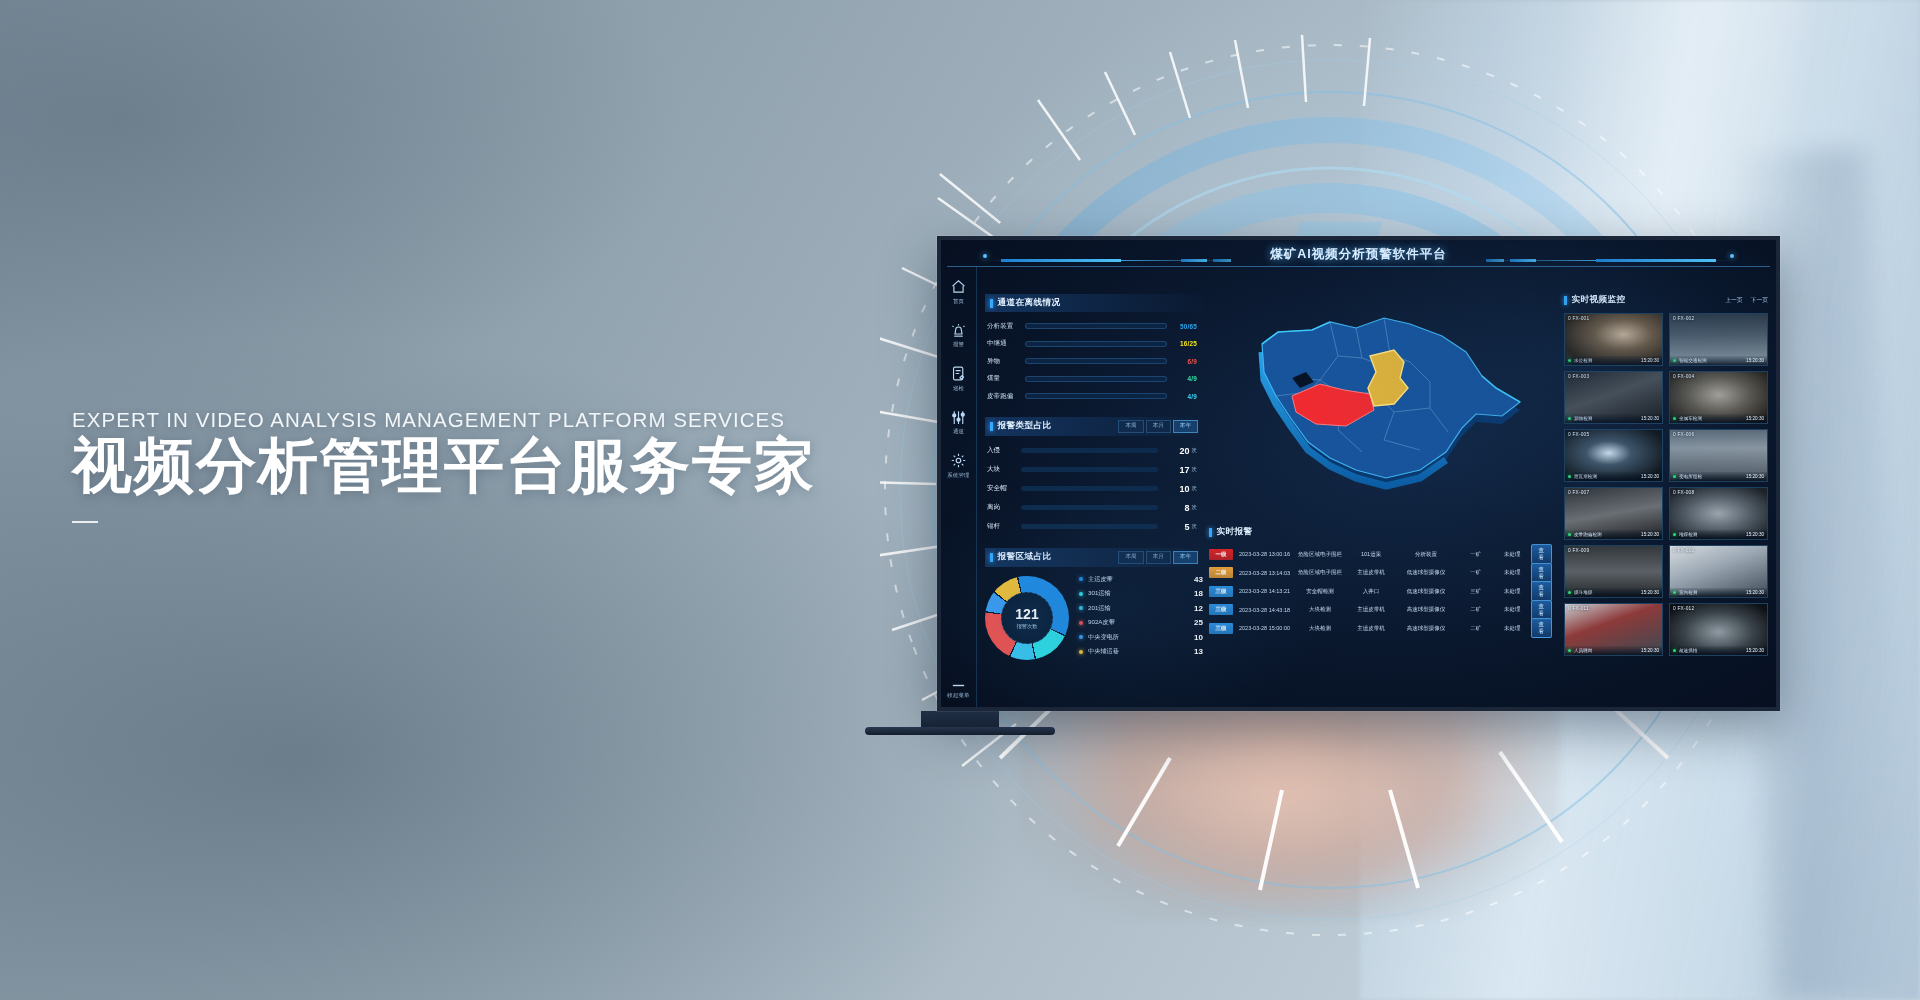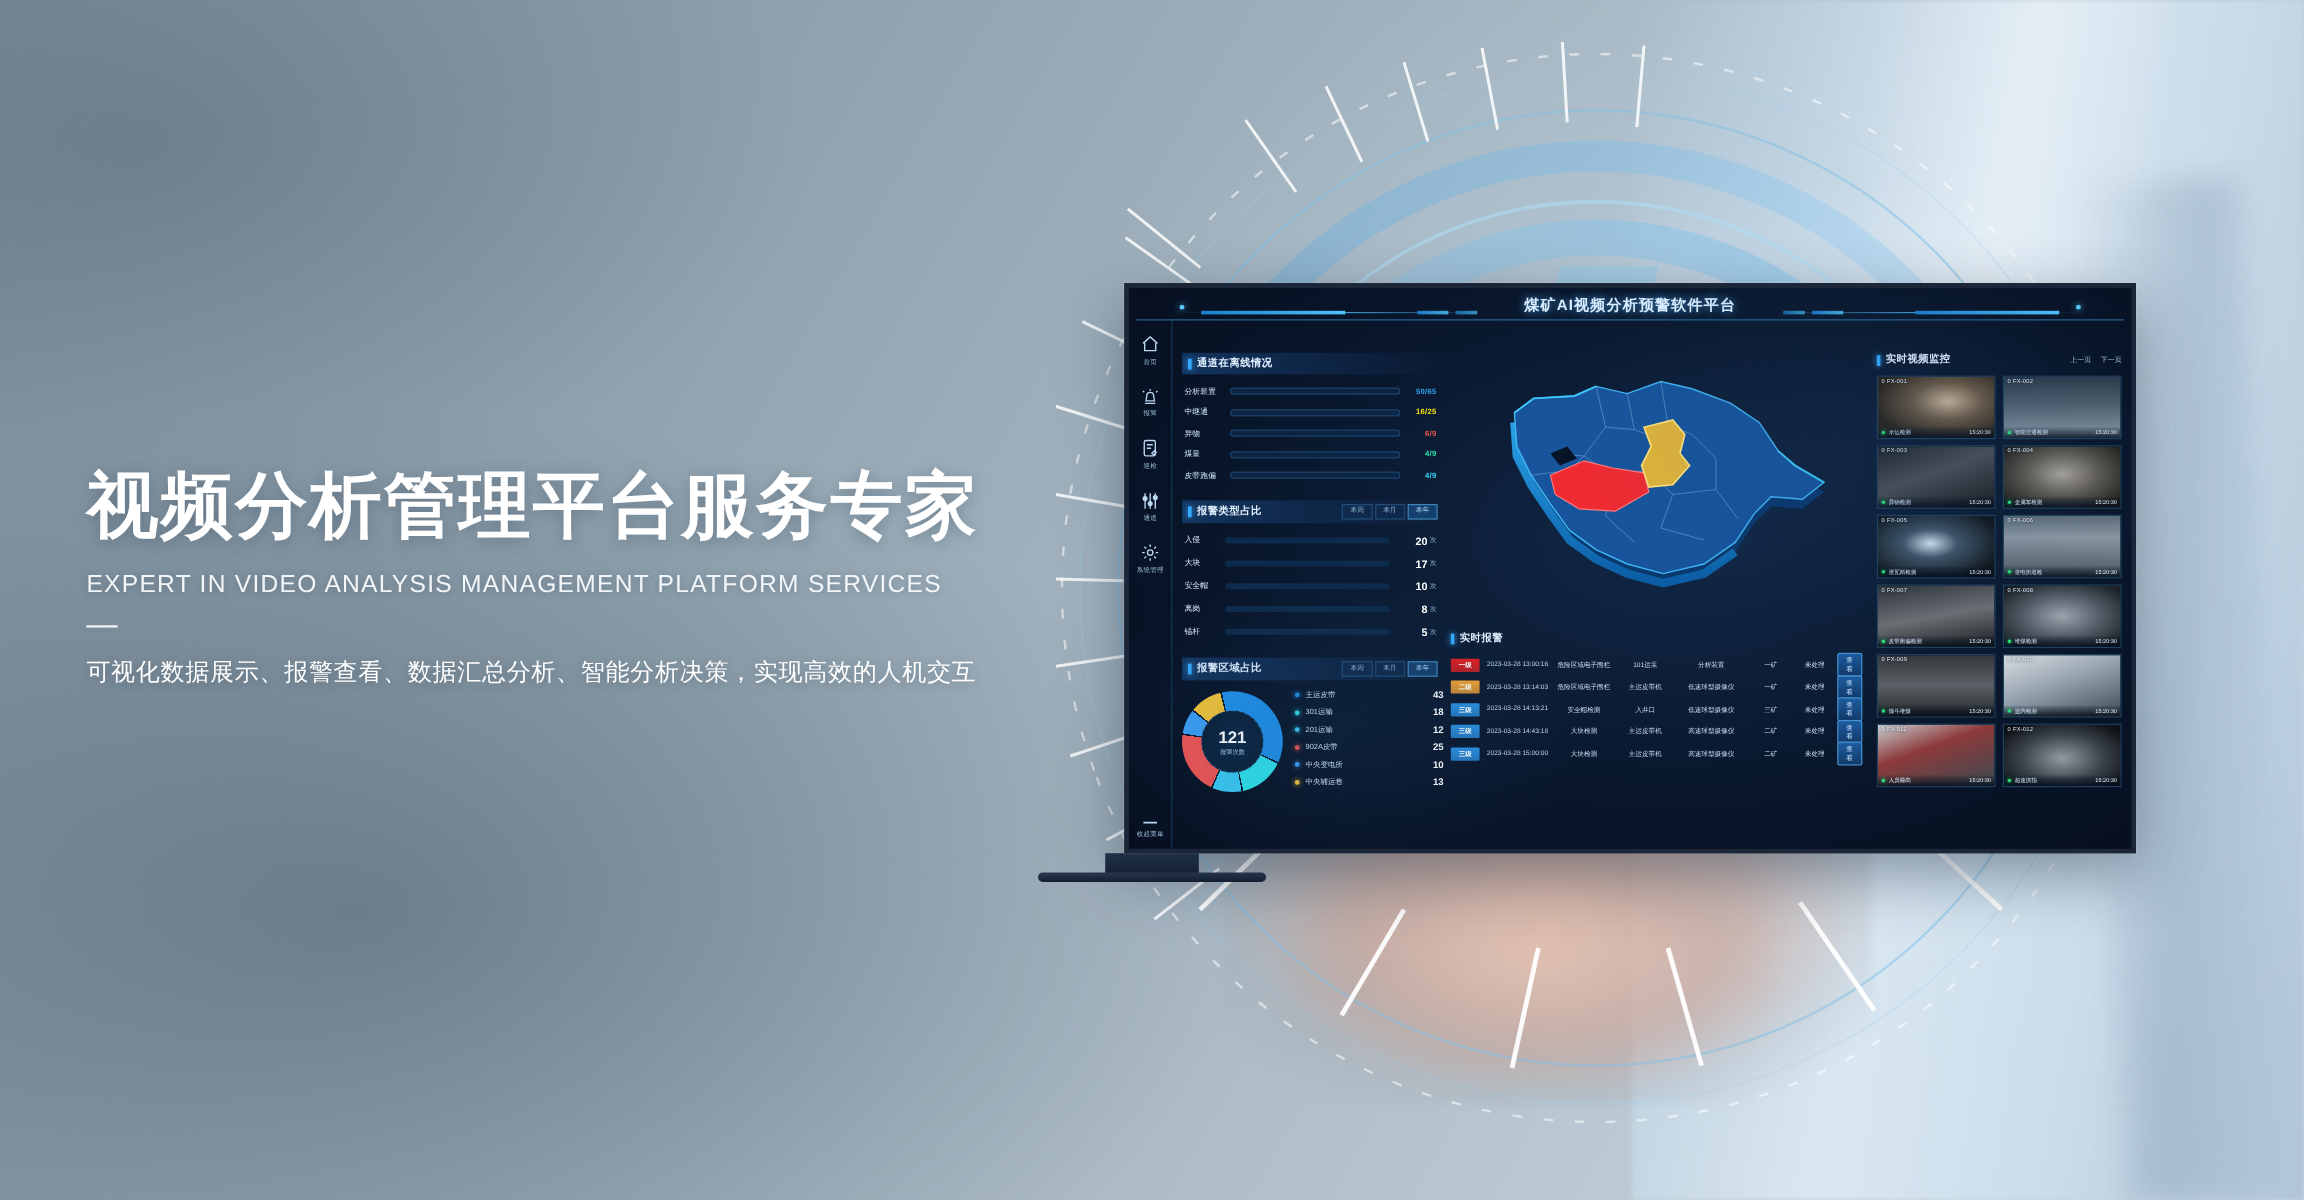--- a/index.html
+++ b/index.html
@@ -315,24 +315,23 @@
       </g>
       <g fill="#8fcdee" fill-opacity="0.45">
         <polygon points="-30,-268 52,-268 36,-206 -46,-206"></polygon>
         <polygon points="74,-250 138,-228 116,-172 54,-194"></polygon>
       </g>
     </g>
   </svg>
 </div>
 
 <div id="hero">
+  <div id="hero-sub">EXPERT IN VIDEO ANALYSIS MANAGEMENT PLATFORM SERVICES</div>
   <div id="hero-title">视频分析管理平台服务专家</div>
-  <div id="hero-sub">EXPERT IN VIDEO ANALYSIS MANAGEMENT PLATFORM SERVICES</div>
   <div id="hero-rule"></div>
-  <div id="hero-desc">可视化数据展示、报警查看、数据汇总分析、智能分析决策，实现高效的人机交互</div>
 </div>
 
 <div id="stand-neck"></div>
 <div id="stand-base"></div>
 
 <div id="monitor">
   <div id="screen">
 
     <div id="topbar">
       <div class="hline" style="left:45px; width:250px; top:20px;"></div>

